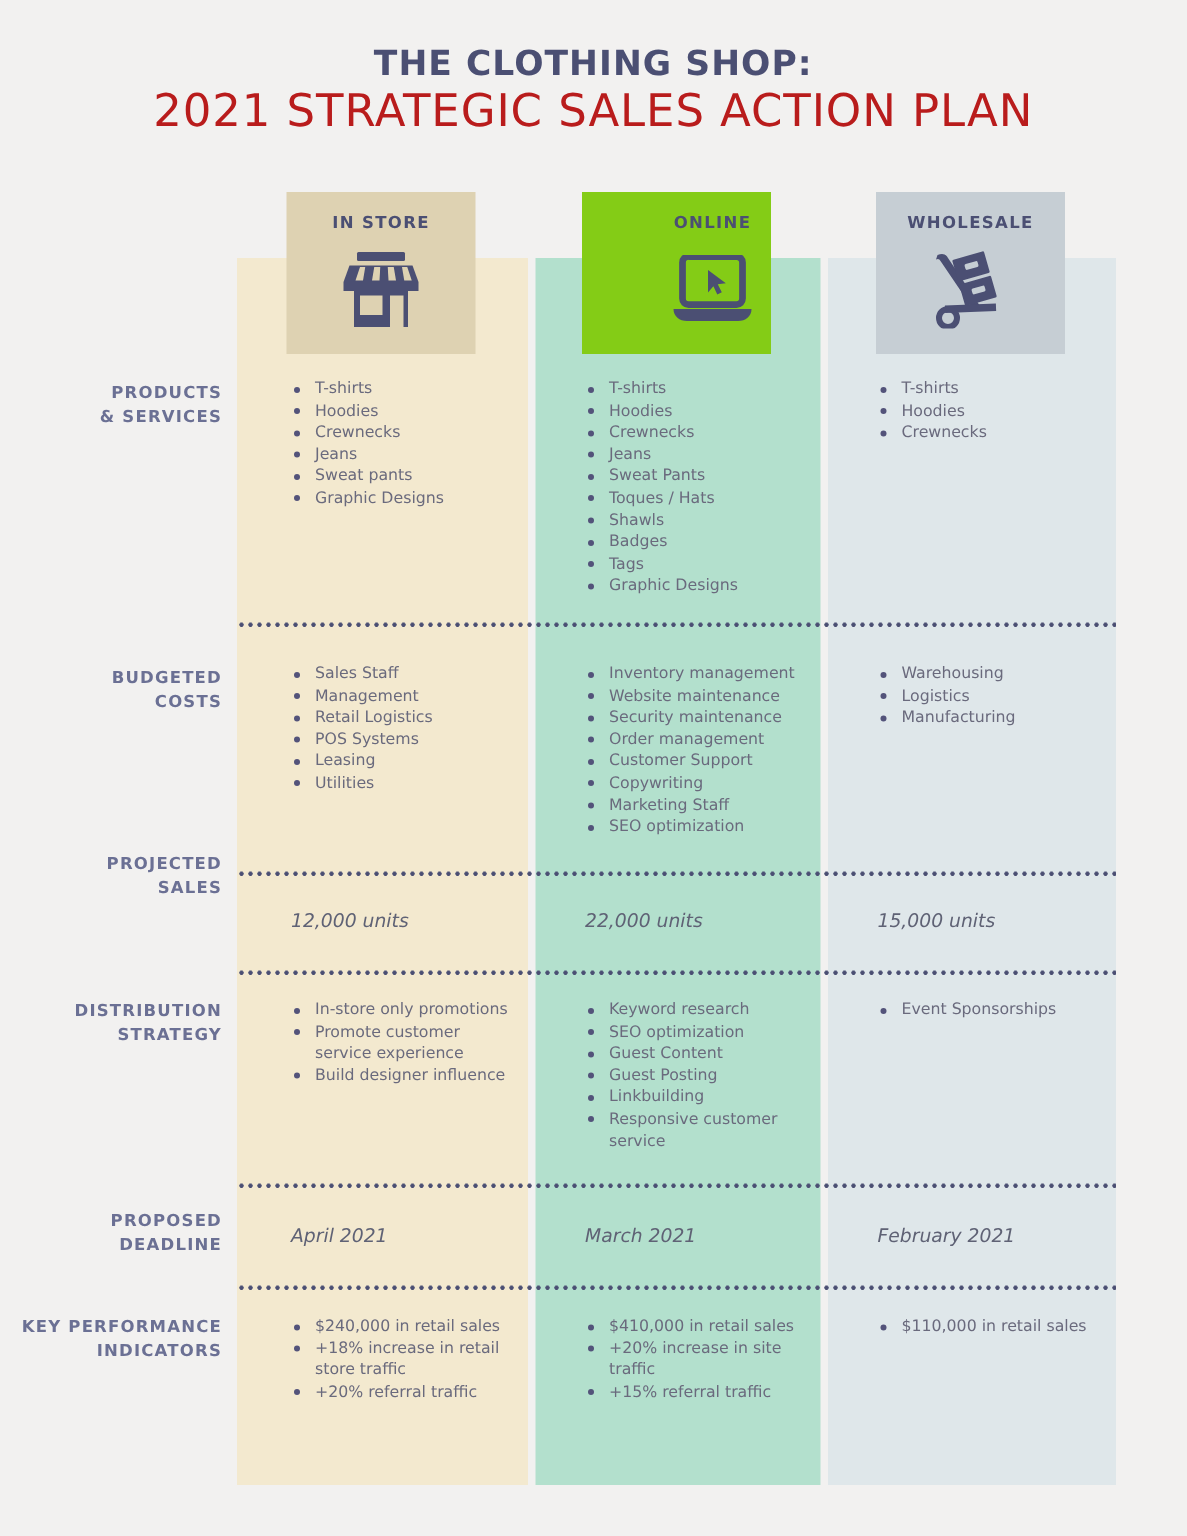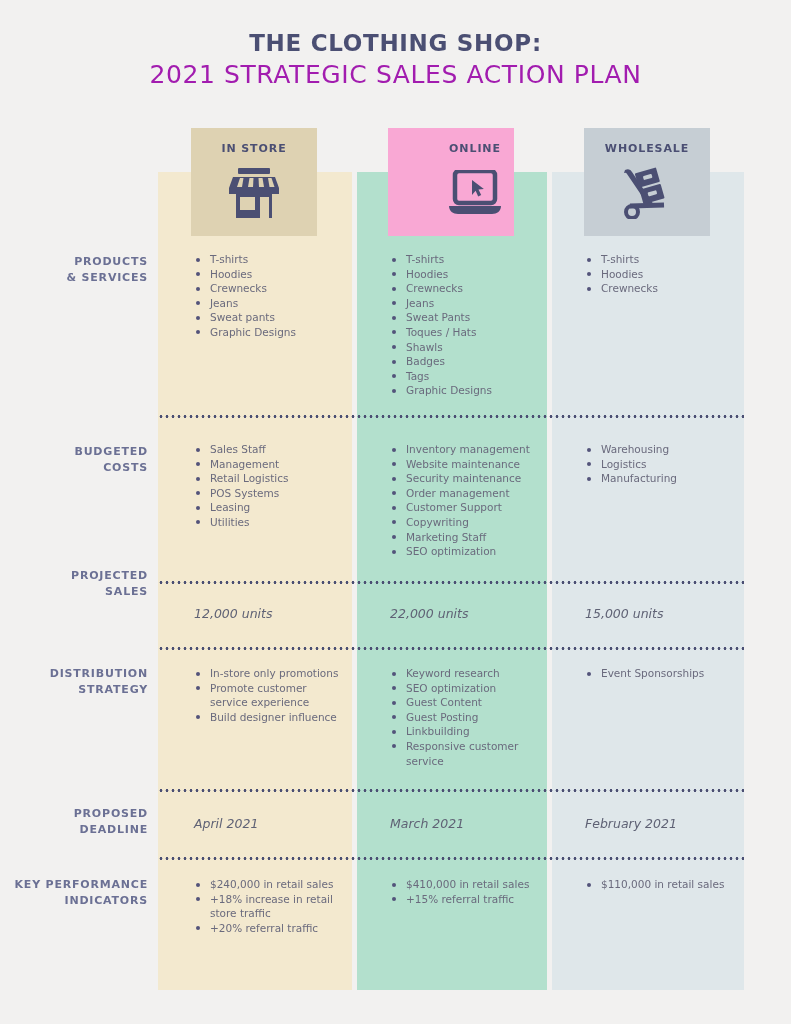--- a/index.html
+++ b/index.html
@@ -27,24 +27,24 @@
   #title-main {
     font-family: "DejaVu Sans", sans-serif;
     font-size: 23px;
     font-weight: bold;
     letter-spacing: 0.7px;
     color: #4b4f73;
     line-height: 30px;
   }
   #title-sub {
     font-family: "DejaVu Sans", sans-serif;
-    font-size: 25px;
+    font-size: 30px;
     font-weight: normal;
     letter-spacing: 0.6px;
-    color: #a21caf;
+    color: #b91c1c;
     line-height: 34px;
   }
 
   
   .col-band {
     position: absolute;
     top: 172px;
     height: 818px;
   }
   #band-instore   { left: 158px; width: 194px; background: #f3e9cf; }
@@ -56,21 +56,21 @@
     position: absolute;
     top: 128px;
     width: 126px;
     height: 108px;
     display: flex;
     flex-direction: column;
     align-items: center;
     padding-top: 14px;
   }
   #head-instore   { left: 191px; background: #ded2b2; }
-  #head-online    { left: 388px; background: #f9a8d4; padding-left: 48px; }
+  #head-online    { left: 388px; background: #84cc16; padding-left: 48px; }
   #head-wholesale { left: 584px; background: #c6ced4; }
 
   .col-head-label {
     font-size: 11px;
     font-weight: bold;
     letter-spacing: 0.9px;
     color: #4b4f73;
   }
   .col-head-icon {
     margin-top: 10px;
@@ -340,20 +340,21 @@
 <div class="cell c1" style="top:877px">
   <ul>
       <li>$240,000 in retail sales</li>
       <li>+18% increase in retail store traffic</li>
       <li>+20% referral traffic</li>
     </ul>
 </div>
 <div class="cell c2" style="top:877px">
   <ul>
       <li>$410,000 in retail sales</li>
+      <li>+20% increase in site traffic</li>
       <li>+15% referral traffic</li>
     </ul>
 </div>
 <div class="cell c3" style="top:877px">
   <ul>
       <li>$110,000 in retail sales</li>
     </ul>
 </div>
 
 </body></html>

